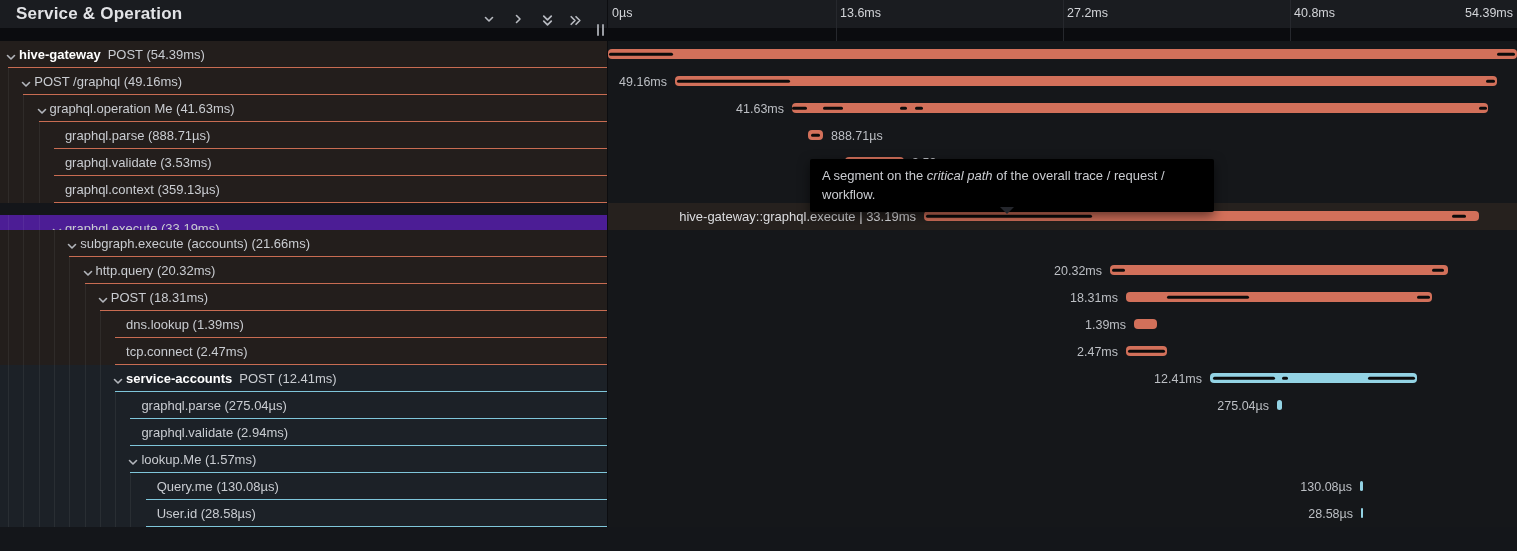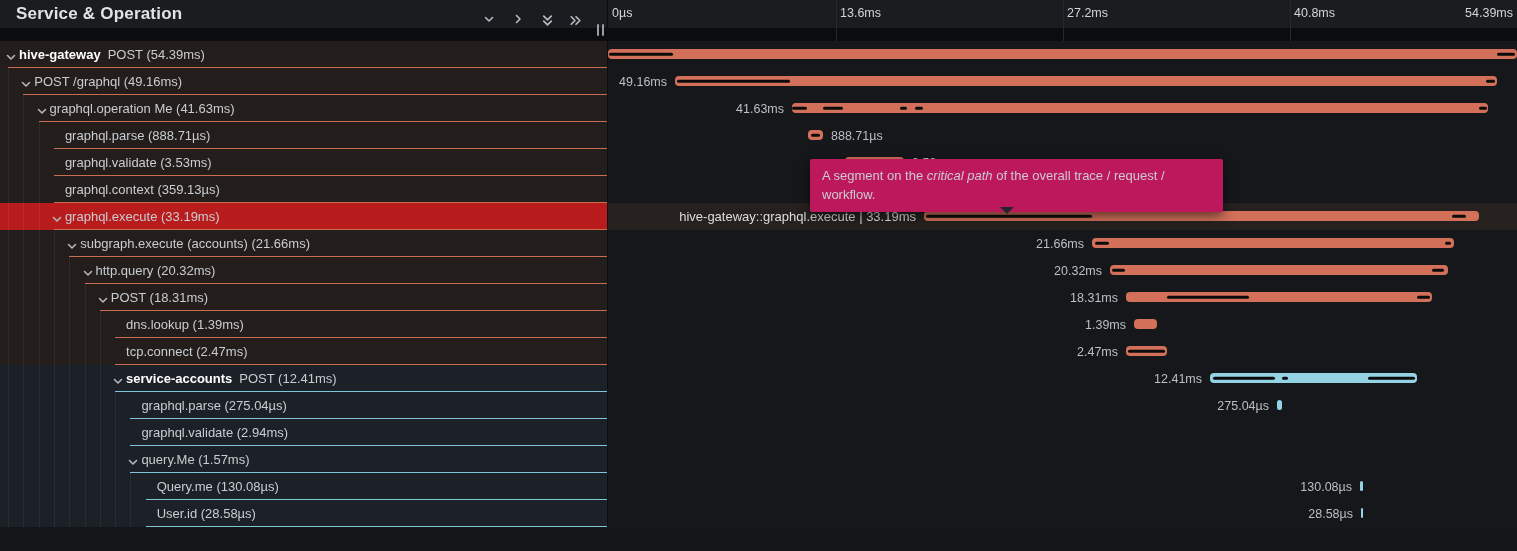--- a/index.html
+++ b/index.html
@@ -17,39 +17,39 @@
   
   .tick{position:absolute;top:6px;font-size:12.5px;color:#d2d4d8;}
   .gridline{position:absolute;top:0;width:1px;height:527px;background:#26282d;}
   #vdivider{position:absolute;left:607px;top:0;width:1px;height:527px;background:#0c0d10;}
   
   #rows-left{position:absolute;left:0;top:41px;width:607px;}
   #rows-right{position:absolute;left:608px;top:41px;width:909px;background:#15171a;}
   .lrow{position:absolute;left:0;width:607px;height:27px;cursor:pointer;box-sizing:border-box;}
   .lrow.salmon{background:#231e1c;}
   .lrow.blue{background:#1c2127;}
-  .lrow.hover{background:#b91c1c;}
+  .lrow.hover{background:#4c1d95;margin-top:12px;}
   .underline{position:absolute;bottom:0;height:1px;right:0;}
   .salmon .underline{background:#c86c52;}
   .blue .underline{background:#7fc6da;}
   .guide{position:absolute;top:0;width:1px;height:27px;background:rgba(255,255,255,.06);}
   .rowtext{position:absolute;top:6px;font-size:13px;color:#c9ccd1;white-space:nowrap;}
   .rowtext b{color:#ffffff;font-weight:700;margin-right:7px;}
   .chev{position:absolute;top:8px;width:12px;height:12px;color:#b3b6bc;}
   .rrow{position:absolute;left:0;width:909px;height:27px;}
   .rrow.hover{background:#26211e;}
   .bar{position:absolute;top:8px;height:10px;border-radius:4px;}
   .bar.salmon{background:#d2705a;}
   .bar.blue{background:#93d3e4;}
   .cp{position:absolute;top:50%;height:2.6px;transform:translateY(-50%);background:#0b0b0b;border-radius:2px;}
   .durlabel{position:absolute;top:6.5px;font-size:12.5px;color:#bcbfc4;white-space:nowrap;}
   .rowlabel{position:absolute;top:6px;font-size:13px;color:#dcdde0;white-space:nowrap;}
   
-  #tooltip{position:absolute;left:810px;top:159px;width:380px;background:#be185d;color:#caccd1;
-    font-size:13px;line-height:19px;padding:7px 21px 8px 12px;border-radius:2px;z-index:50;
+  #tooltip{position:absolute;left:810px;top:159px;width:380px;background:#000000;color:#caccd1;
+    font-size:13px;line-height:19px;padding:7px 12px 8px 12px;border-radius:2px;z-index:50;
     box-shadow:0 4px 12px rgba(0,0,0,.55);}
   #tooltip .it{font-style:italic;}
   #tooltip-caret{position:absolute;left:1000px;top:207px;width:0;height:0;z-index:50;
     border-left:7px solid transparent;border-right:7px solid transparent;border-top:7px solid #24262c;}
   #bottom-strip{position:absolute;left:0;top:527px;width:1517px;height:24px;background:#14161a;}
 </style>
 </head>
 <body>
 
 <div id="stage">
@@ -254,21 +254,21 @@
         <i class="guide" style="left: 23.3px;"></i>
         <i class="guide" style="left: 38.6px;"></i>
         <i class="guide" style="left: 53.9px;"></i>
         <i class="guide" style="left: 69.2px;"></i>
         <i class="guide" style="left: 84.5px;"></i>
         <i class="guide" style="left: 99.8px;"></i>
         <i class="guide" style="left: 115.1px;"></i>
         <span class="chev" style="left: 127.4px;"><svg width="12" height="12" viewBox="0 0 12 12" style="transform:rotate(0deg)">
             <path d="M2.5 4.5 L6 8 L9.5 4.5" fill="none" stroke="currentColor" stroke-width="1.6" stroke-linecap="round" stroke-linejoin="round"></path>
           </svg></span>
-        <span class="rowtext" style="left: 141.4px;">query.Me (1.57ms)</span>
+        <span class="rowtext" style="left: 141.4px;">lookup.Me (1.57ms)</span>
         <i class="underline" style="left: 130.4px;"></i>
       </div>
       <div class="lrow blue" style="top: 432px;">
         <i class="guide" style="left: 8px;"></i>
         <i class="guide" style="left: 23.3px;"></i>
         <i class="guide" style="left: 38.6px;"></i>
         <i class="guide" style="left: 53.9px;"></i>
         <i class="guide" style="left: 69.2px;"></i>
         <i class="guide" style="left: 84.5px;"></i>
         <i class="guide" style="left: 99.8px;"></i>
@@ -328,27 +328,20 @@
     <div class="rrow" style="top: 176px; position: absolute; left: 608px;">
       <div class="bar salmon" style="left: 297px; width: 6px;"></div>
       <span class="durlabel" style="right: 620px;">359.13µs</span>
     </div>
     <div class="rrow hover" style="top: 203px; position: absolute; left: 608px;">
       <div class="bar salmon" style="left: 316px; width: 555px;">
         <i class="cp" style="left: 2px; width: 166px;"></i>
         <i class="cp" style="left: 528px; width: 14px;"></i>
       </div>
       <span class="rowlabel" style="right: 601px;">hive-gateway::graphql.execute | 33.19ms</span>
-    </div>
-    <div class="rrow" style="top: 230px; position: absolute; left: 608px;">
-      <div class="bar salmon" style="left: 484px; width: 362px;">
-        <i class="cp" style="left: 3px; width: 14px;"></i>
-        <i class="cp" style="left: 353px; width: 6px;"></i>
-      </div>
-      <span class="durlabel" style="right: 433px;">21.66ms</span>
     </div>
     <div class="rrow" style="top: 257px; position: absolute; left: 608px;">
       <div class="bar salmon" style="left: 502px; width: 338px;">
         <i class="cp" style="left: 2px; width: 13px;"></i>
         <i class="cp" style="left: 322px; width: 12px;"></i>
       </div>
       <span class="durlabel" style="right: 415px;">20.32ms</span>
     </div>
     <div class="rrow" style="top: 284px; position: absolute; left: 608px;">
       <div class="bar salmon" style="left: 518px; width: 306px;">

